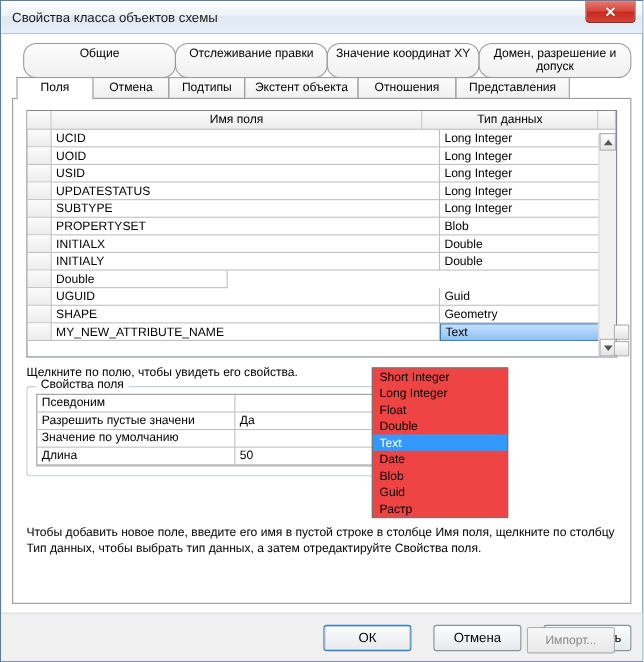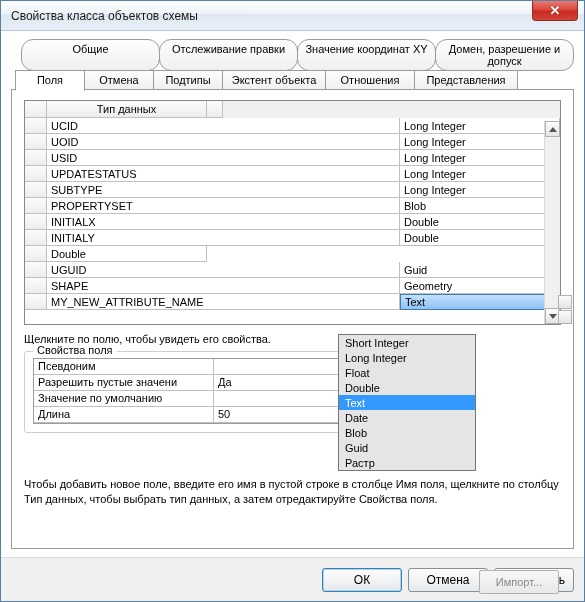--- a/index.html
+++ b/index.html
@@ -196,40 +196,40 @@
   .long-hint {
     font-size: 11px;
     margin-top: 44px;
     line-height: 1.35;
   }
   .footer {
     height: 44px;
     border-top: 1px solid #d7dde3;
     background: #f0f0f0;
     display:flex; align-items:center; justify-content:flex-end;
-    padding: 0 10px; gap: 6px;
+    padding: 0 10px; gap: 20px;
   }
   .btn {
     min-width: 80px; height: 24px;
     border: 1px solid #8a8f94;
     background: linear-gradient(to bottom,#fdfdfd,#e6e9ec);
     border-radius: 3px;
     font-size: 12px;
     display:flex;align-items:center;justify-content:center;
   }
   .btn.default {
     border: 1px solid #3c7fb1;
     box-shadow: inset 0 0 0 1px #a8d3f3;
   }
   
   .dropdown {
     position: absolute;
     left: 326px; top: 244px;
-    width: 138px;
-    background: #e5e5e5;
+    width: 124px;
+    background: #ef4444;
     border: 1px solid #767676;
     z-index: 50;
     font-size: 11px;
   }
   .dropdown .opt {
     padding: 1px 6px;
     height: 15px;
     display:flex;align-items:center;
   }
   .dropdown .opt.selected {
@@ -262,20 +262,21 @@
         <div class="tab" style="width: 104px;">Экстент объекта</div>
         <div class="tab" style="width: 90px;">Отношения</div>
         <div class="tab" style="width: 104px;">Представления</div>
       </div>
 
     <div class="tab-panel">
 
       <div class="grid-wrap">
         <div class="grid-head">
           <div class="gh gh-rowhead"></div>
+          <div class="gh gh-name">Имя поля</div>
           <div class="gh gh-type">Тип данных</div>
           <div class="gh gh-scroll"></div>
         </div>
         <div class="grid-body" id="grid-body">
             <div class="grid-row">
               <div class="rc rc-rowhead"></div>
               <div class="rc rc-name">UCID</div>
               <div class="rc rc-type">
                 <span>Long Integer</span>
               </div>

